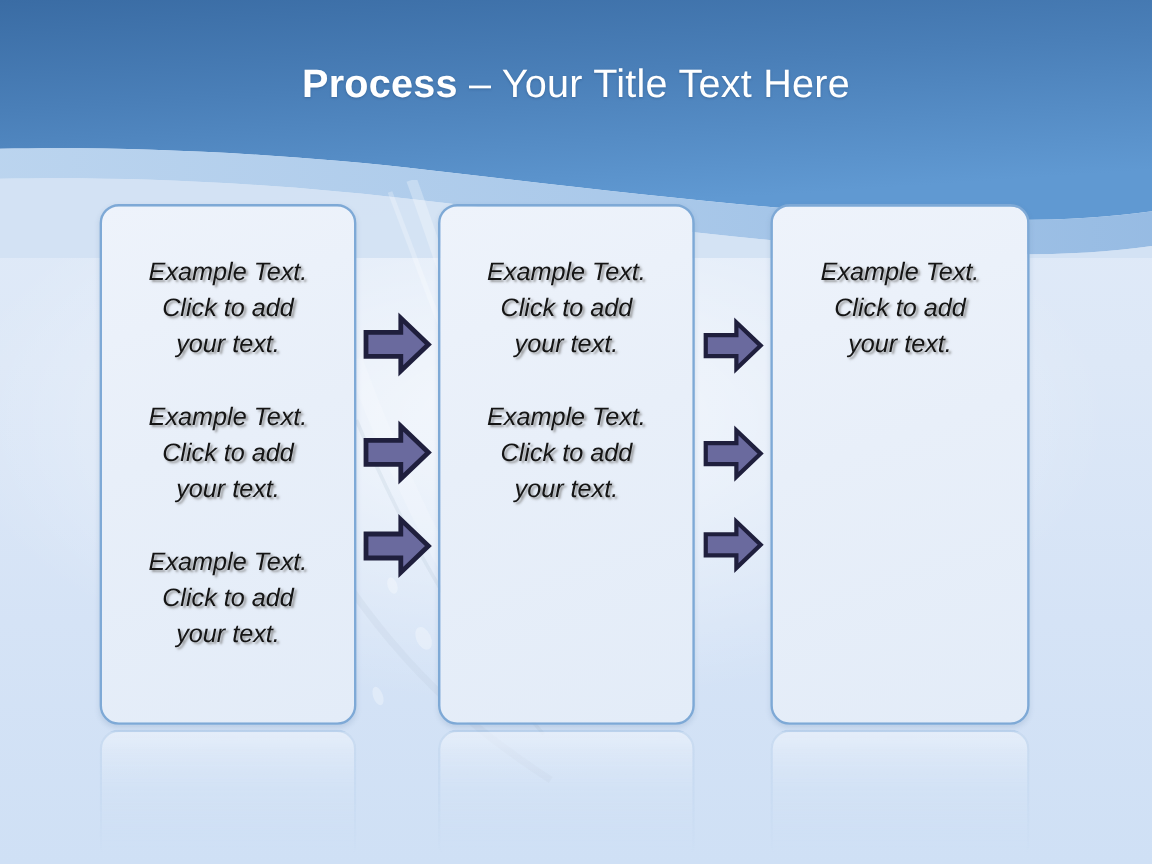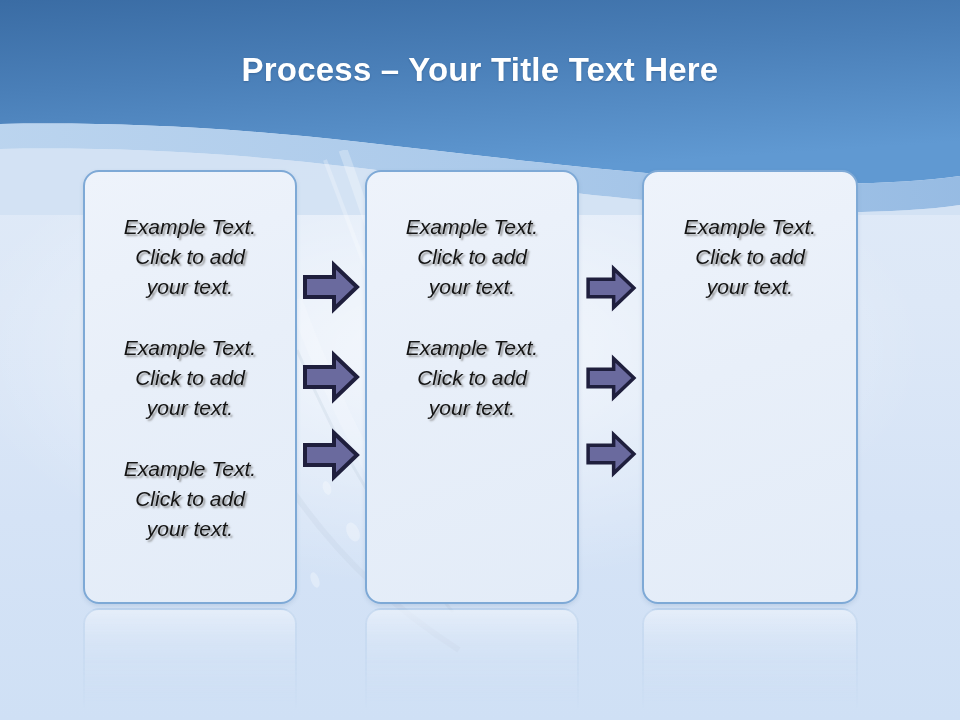--- a/index.html
+++ b/index.html
@@ -45,21 +45,21 @@
     position:absolute; left:0; right:0; top:50px;
     text-align:center;
     color:#ffffff;
     font-size:33px;
     line-height:40px;
     letter-spacing:.2px;
     white-space:nowrap;
     text-shadow:0 1px 2px rgba(20,50,90,.30);
   }
   .title .t-strong { font-weight:bold;margin-top:24px; }
-  .title .t-rest { font-weight:bold;text-align:center; }
+  .title .t-rest { font-weight:normal;text-align:center; }
 
   
   .boxes { position:absolute; left:0; top:0; width:824px; height:720px; }
 
   .pbox {
     position:absolute;
     border:2px solid #7ea9d6;
     border-radius:16px;
     background:linear-gradient(160deg,#eef3fb 0%, #e8eff9 45%, #e3ecf8 100%);
     box-shadow:0 2px 4px rgba(90,120,160,.18);

